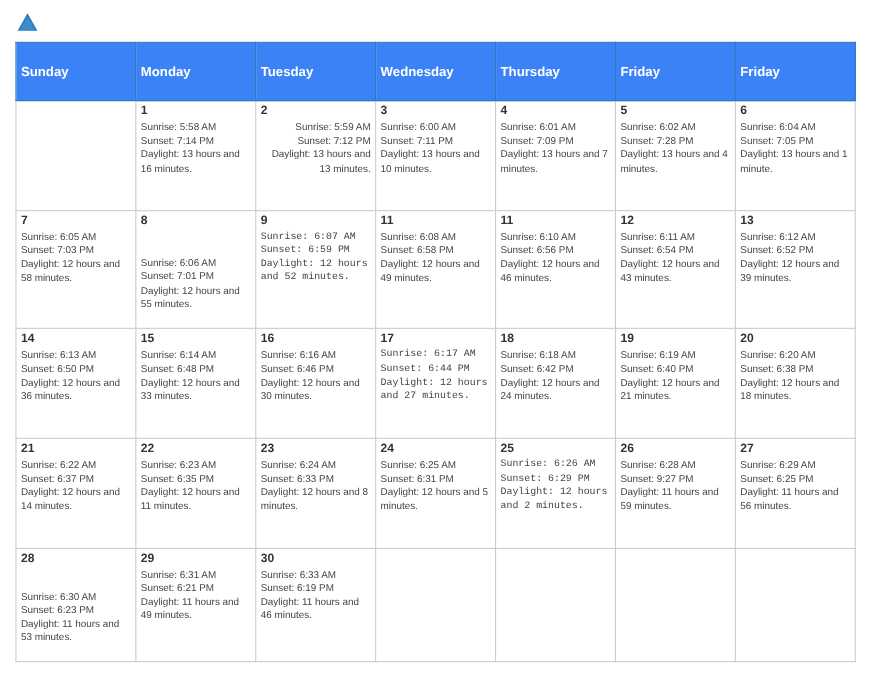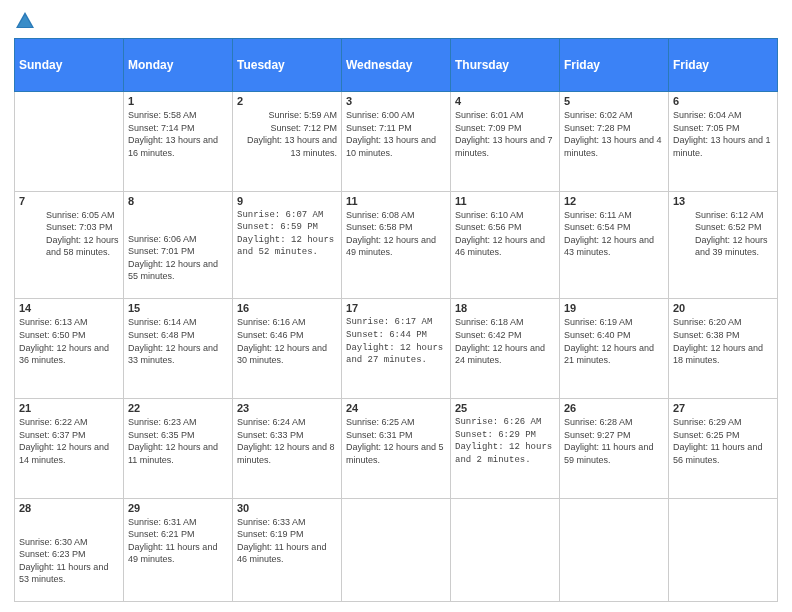--- a/index.html
+++ b/index.html
@@ -169,21 +169,21 @@
           <td>
             <span class="day-number">6</span>
             <div class="cell-info" style="white-space: pre-line;">Sunrise: 6:04 AM
 Sunset: 7:05 PM
 Daylight: 13 hours and 1 minute.</div>
           </td>
         </tr>
         <tr>
           <td>
             <span class="day-number">7</span>
-            <div class="cell-info" style="white-space: pre-line; margin-left: 27px;">Sunrise: 6:05 AM
+            <div class="cell-info" style="white-space: pre-line;">Sunrise: 6:05 AM
 Sunset: 7:03 PM
 Daylight: 12 hours and 58 minutes.</div>
           </td>
           <td>
             <span class="day-number">8</span>
             <div class="cell-info" style="white-space: pre-line; margin-top: 26px;">Sunrise: 6:06 AM
 Sunset: 7:01 PM
 Daylight: 12 hours and 55 minutes.</div>
           </td>
           <td>
@@ -205,21 +205,21 @@
 Daylight: 12 hours and 46 minutes.</div>
           </td>
           <td>
             <span class="day-number">12</span>
             <div class="cell-info" style="white-space: pre-line;">Sunrise: 6:11 AM
 Sunset: 6:54 PM
 Daylight: 12 hours and 43 minutes.</div>
           </td>
           <td>
             <span class="day-number">13</span>
-            <div class="cell-info" style="white-space: pre-line; margin-left: 22px;">Sunrise: 6:12 AM
+            <div class="cell-info" style="white-space: pre-line;">Sunrise: 6:12 AM
 Sunset: 6:52 PM
 Daylight: 12 hours and 39 minutes.</div>
           </td>
         </tr>
         <tr>
           <td>
             <span class="day-number">14</span>
             <div class="cell-info" style="white-space: pre-line;">Sunrise: 6:13 AM
 Sunset: 6:50 PM
 Daylight: 12 hours and 36 minutes.</div>

